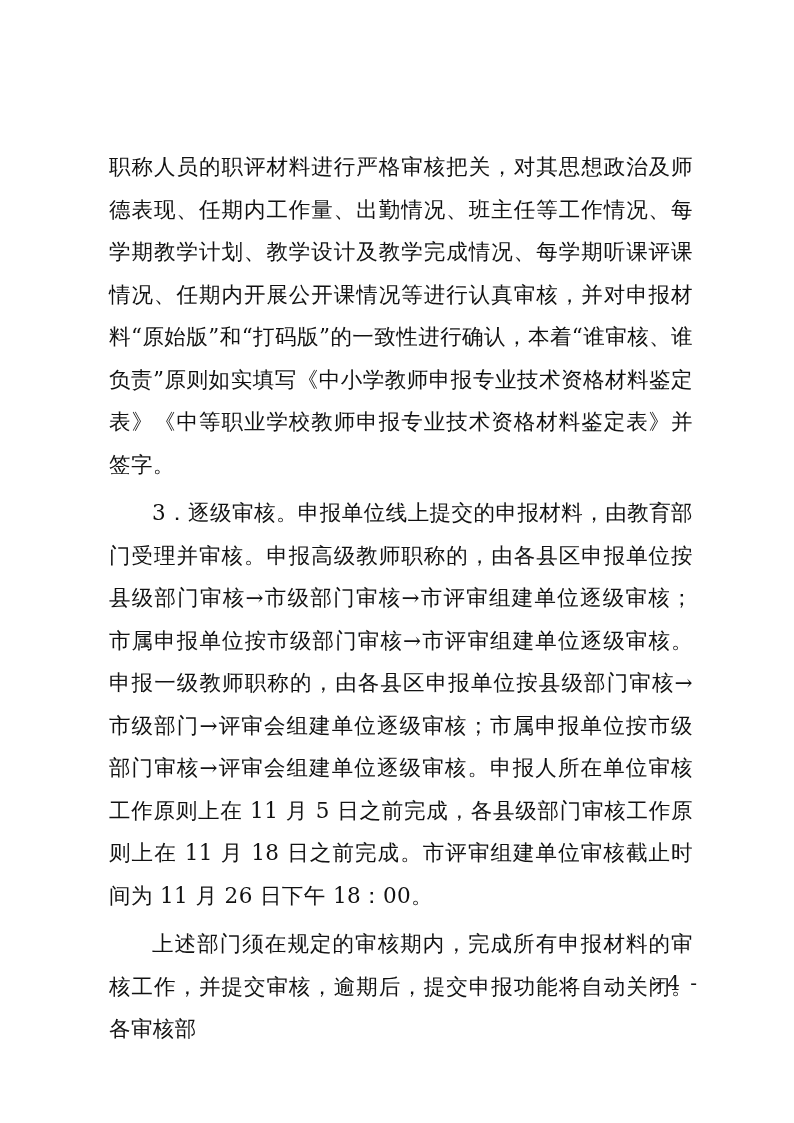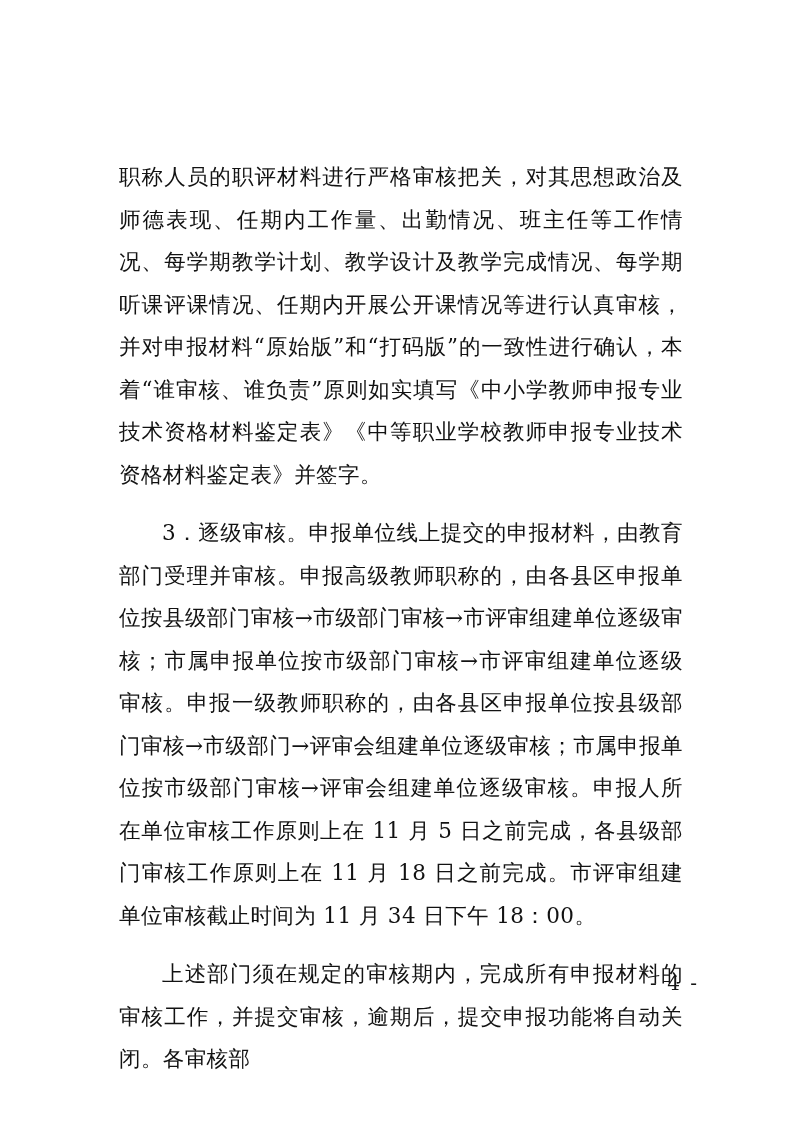--- a/index.html
+++ b/index.html
@@ -26,21 +26,21 @@
   }
   .doc-body {
     font-size: 21.5px;
     line-height: 42.5px;
     letter-spacing: 0.4px;
     text-align: justify;
     text-justify: inter-ideograph;
     color: #121212;
   }
   .para {
-    margin: 16px;
+    margin: 6px;
     padding: 0;
     text-indent: 0;
   }
   .para.indent {
     text-indent: 2em;
   }
   .page-number {
     position: absolute;
     right: 95px;
     bottom: 128px;
@@ -49,17 +49,17 @@
     color: #141414;
     font-family: "DejaVu Serif", "Liberation Serif", serif;
   }
 </style>
 </head>
 <body>
 
 <div class="page">
   <div class="doc-body">
     <p class="para">职称人员的职评材料进行严格审核把关，对其思想政治及师德表现、任期内工作量、出勤情况、班主任等工作情况、每学期教学计划、教学设计及教学完成情况、每学期听课评课情况、任期内开展公开课情况等进行认真审核，并对申报材料“原始版”和“打码版”的一致性进行确认，本着“谁审核、谁负责”原则如实填写《中小学教师申报专业技术资格材料鉴定表》《中等职业学校教师申报专业技术资格材料鉴定表》并签字。</p>
-    <p class="para indent">3．逐级审核。申报单位线上提交的申报材料，由教育部门受理并审核。申报高级教师职称的，由各县区申报单位按县级部门审核→市级部门审核→市评审组建单位逐级审核；市属申报单位按市级部门审核→市评审组建单位逐级审核。申报一级教师职称的，由各县区申报单位按县级部门审核→市级部门→评审会组建单位逐级审核；市属申报单位按市级部门审核→评审会组建单位逐级审核。申报人所在单位审核工作原则上在 11 月 5 日之前完成，各县级部门审核工作原则上在 11 月 18 日之前完成。市评审组建单位审核截止时间为 11 月 34 日下午 18：00。</p>
+    <p class="para indent">3．逐级审核。申报单位线上提交的申报材料，由教育部门受理并审核。申报高级教师职称的，由各县区申报单位按县级部门审核→市级部门审核→市评审组建单位逐级审核；市属申报单位按市级部门审核→市评审组建单位逐级审核。申报一级教师职称的，由各县区申报单位按县级部门审核→市级部门→评审会组建单位逐级审核；市属申报单位按市级部门审核→评审会组建单位逐级审核。申报人所在单位审核工作原则上在 11 月 5 日之前完成，各县级部门审核工作原则上在 11 月 18 日之前完成。市评审组建单位审核截止时间为 11 月 26 日下午 18：00。</p>
     <p class="para indent">上述部门须在规定的审核期内，完成所有申报材料的审核工作，并提交审核，逾期后，提交申报功能将自动关闭。各审核部</p>
   </div>
   <div class="page-number">- 4 -</div>
 </div>
 
 </body></html>

